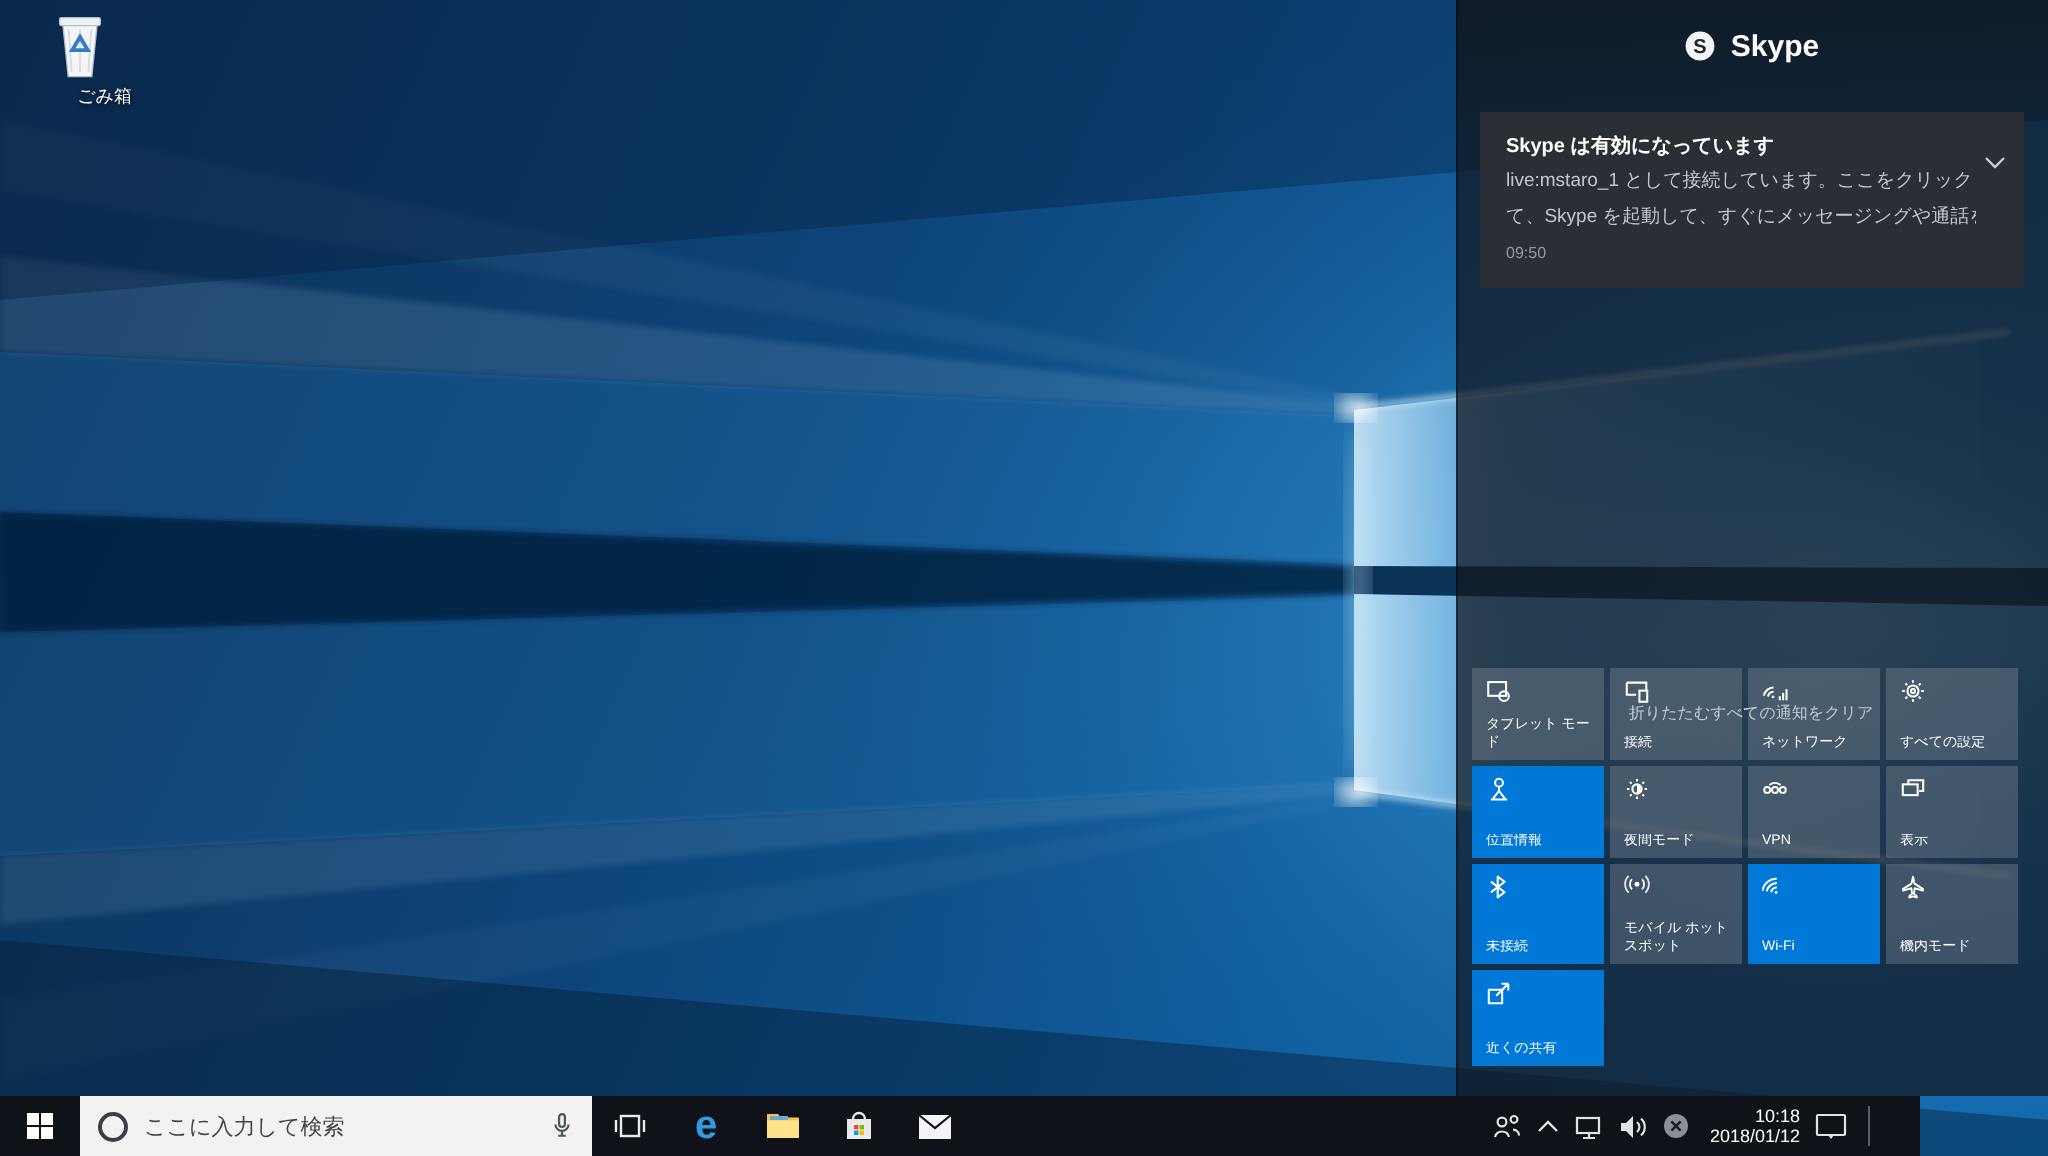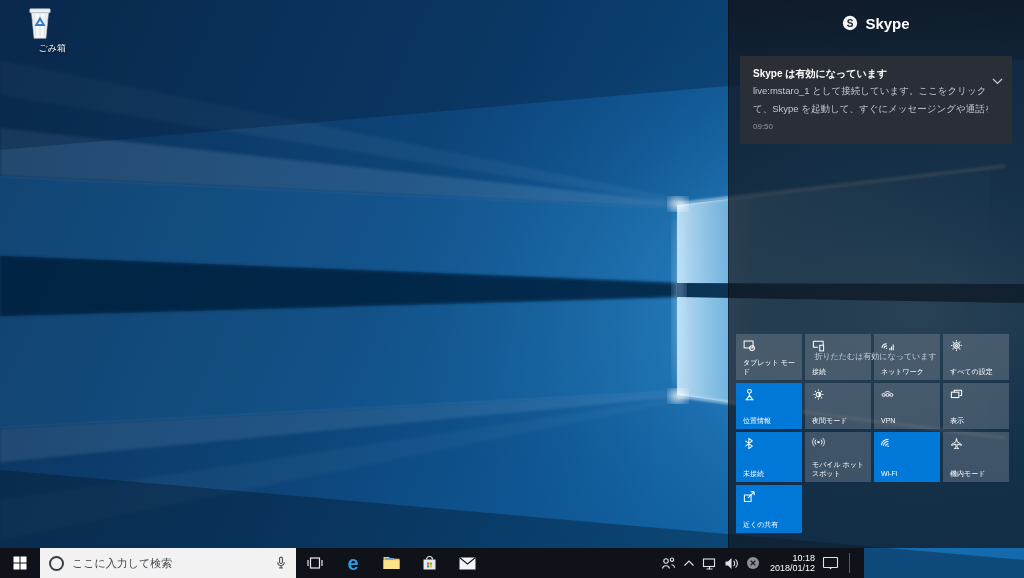--- a/index.html
+++ b/index.html
@@ -36,31 +36,31 @@
   .ac-link{cursor:default;}
   .tiles{position:absolute;left:8px;top:334px;display:grid;
          grid-template-columns:repeat(4,66px);grid-template-rows:46px 46px 50px 48px;gap:3px;}
   .tile{position:relative;background:rgba(128,138,152,.40);}
   .tile.active{background:#0078d7;}
   .ticon{position:absolute;top:5px;left:7px;}
   .tlabel{position:absolute;left:7px;right:1px;bottom:4px;font-size:7px;
           line-height:8.5px;color:#fff;overflow:hidden;}
 
   
-  .taskbar{position:absolute;left:0;bottom:0;width:864px;height:30px;background:#0f1319;
+  .taskbar{position:absolute;left:0;bottom:0;width:960px;height:30px;background:#0f1319;
            display:flex;align-items:stretch;}
   .start-button{width:40px;display:flex;align-items:center;justify-content:center;}
   .searchbox{width:256px;background:#f2f2f2;display:flex;align-items:center;
              box-sizing:border-box;padding:0 9px;gap:8px;}
   .cortana-ring{width:11px;height:11px;border:2px solid #3a3f45;border-radius:50%;flex:none;}
   .search-text{flex:1;font-size:11px;color:#414549;white-space:nowrap;overflow:hidden;}
   .tb-apps{display:flex;}
   .tb-btn{width:38px;display:flex;align-items:center;justify-content:center;}
   .edge-glyph{font-size:20px;font-weight:bold;color:#2e9be0;line-height:1;}
-  .tray{margin-left:auto;display:flex;align-items:center;gap:7px;padding-right:1px;}
+  .tray{margin-left:auto;display:flex;align-items:center;gap:7px;padding-right:12px;}
   .clock{font-size:9px;line-height:10.5px;color:#fff;text-align:right;min-width:48px;}
   .tb-sep{width:1px;height:20px;background:#585d65;margin:0 1px 0 3px;}
   .show-desktop{width:5px;height:30px;}
 </style>
 </head>
 <body>
 
 <div class="screen">
 
   <svg class="wallpaper" width="1024" height="578" viewBox="0 0 1024 578" preserveAspectRatio="none">
@@ -140,21 +140,21 @@
       <div class="notif-body">live:mstaro_1 として接続しています。ここをクリックし</div>
       <div class="notif-body">て、Skype を起動して、すぐにメッセージングや通話を始</div>
       <div class="notif-time">09:50</div>
       <svg class="notif-chevron" width="11" height="7" viewBox="0 0 11 7">
         <path d="M1 1 L5.5 5.5 L10 1" fill="none" stroke="#c9cdd2" stroke-width="1.2"></path>
       </svg>
     </div>
 
     <div class="ac-links">
       <span class="ac-link">折りたたむ</span>
-      <span class="ac-link">は有効になっています</span>
+      <span class="ac-link">すべての通知をクリア</span>
     </div>
 
     <div class="tiles">
 
       <div class="tile">
         <svg class="ticon" width="13" height="13" viewBox="0 0 14 14">
           <rect x="1.2" y="2.2" width="9.6" height="7.4" fill="none" stroke="#fff" stroke-width="1.1"></rect>
           <circle cx="9.7" cy="9.8" r="2.6" fill="none" stroke="#fff" stroke-width="1.1"></circle>
         </svg>
         <span class="tlabel">タブレット モード</span>

